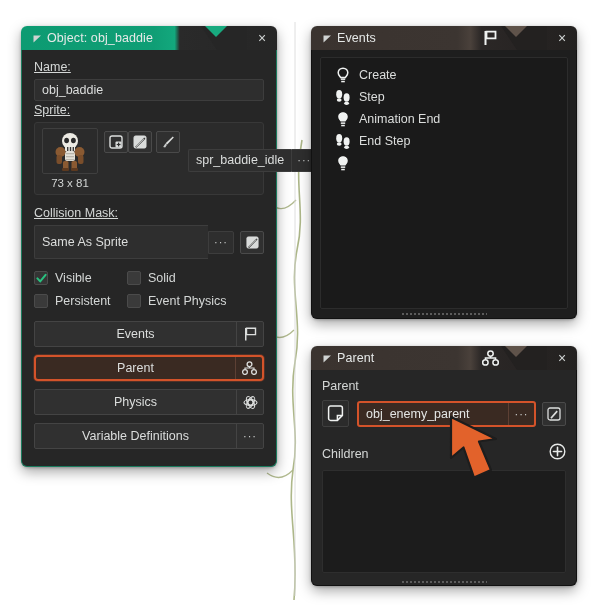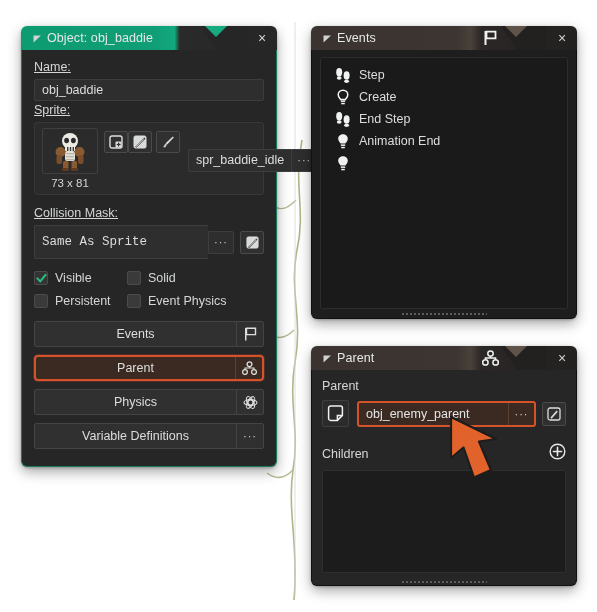--- a/index.html
+++ b/index.html
@@ -273,21 +273,20 @@
     background: #2e2e2e;
     border: 1px solid #3d3d3d;
     border-right: none;
     border-radius: 2px 0 0 2px;
     height: 23px;
     display: flex;
     align-items: center;
     padding: 16px 7px;
     font-size: 12.5px;
     color: #dcdedd;
-    font-family: Liberation Mono, monospace;
   }
   .mask-edit {
     width: 24px;
     height: 23px;
     border: 1px solid #4a4a4a;
     border-radius: 2px;
     background: #303030;
     margin-left: 6px;
     display: flex;
     align-items: center;
@@ -704,62 +703,62 @@
       </svg>
     </span>
     <span class="tb-close">×</span>
   </div>
 
   <div class="panel-body">
     <div class="ev-list">
 
       <div class="ev-item">
         <span class="ico">
+          <svg width="14" height="17" viewBox="0 0 14 17">
+            <path d="M7,1.2 C10,1.2 11.8,3.4 11.8,5.8 C11.8,8 10.2,9.2 9.4,10.4 L4.6,10.4 C3.8,9.2 2.2,8 2.2,5.8 C2.2,3.4 4,1.2 7,1.2 Z" fill="none" stroke="#f0f2f1" stroke-width="1.5"></path>
+            <rect x="4.8" y="11.4" width="4.4" height="1.5" fill="#f0f2f1"></rect>
+            <rect x="5.2" y="13.8" width="3.6" height="1.5" fill="#f0f2f1"></rect>
+          </svg>
+        </span>
+        <span class="txt">Create</span>
+      </div>
+
+      <div class="ev-item">
+        <span class="ico">
           <svg width="16" height="17" viewBox="0 0 16 17">
             <ellipse cx="4.2" cy="5.2" rx="3" ry="4.2" fill="#f0f2f1"></ellipse>
             <ellipse cx="4.2" cy="11" rx="2.4" ry="1.8" fill="#f0f2f1"></ellipse>
             <ellipse cx="11.6" cy="8.4" rx="3" ry="4.2" fill="#f0f2f1"></ellipse>
             <ellipse cx="11.6" cy="14.2" rx="2.4" ry="1.8" fill="#f0f2f1"></ellipse>
           </svg>
         </span>
         <span class="txt">Step</span>
       </div>
 
       <div class="ev-item">
         <span class="ico">
           <svg width="14" height="17" viewBox="0 0 14 17">
-            <path d="M7,1.2 C10,1.2 11.8,3.4 11.8,5.8 C11.8,8 10.2,9.2 9.4,10.4 L4.6,10.4 C3.8,9.2 2.2,8 2.2,5.8 C2.2,3.4 4,1.2 7,1.2 Z" fill="none" stroke="#f0f2f1" stroke-width="1.5"></path>
+            <path d="M7,1.2 C10,1.2 11.8,3.4 11.8,5.8 C11.8,8 10.2,9.2 9.4,10.4 L4.6,10.4 C3.8,9.2 2.2,8 2.2,5.8 C2.2,3.4 4,1.2 7,1.2 Z" fill="#f0f2f1"></path>
             <rect x="4.8" y="11.4" width="4.4" height="1.5" fill="#f0f2f1"></rect>
             <rect x="5.2" y="13.8" width="3.6" height="1.5" fill="#f0f2f1"></rect>
           </svg>
         </span>
-        <span class="txt">Create</span>
+        <span class="txt">Animation End</span>
       </div>
 
       <div class="ev-item">
         <span class="ico">
           <svg width="16" height="17" viewBox="0 0 16 17">
             <ellipse cx="4.2" cy="5.2" rx="3" ry="4.2" fill="#f0f2f1"></ellipse>
             <ellipse cx="4.2" cy="11" rx="2.4" ry="1.8" fill="#f0f2f1"></ellipse>
             <ellipse cx="11.6" cy="8.4" rx="3" ry="4.2" fill="#f0f2f1"></ellipse>
             <ellipse cx="11.6" cy="14.2" rx="2.4" ry="1.8" fill="#f0f2f1"></ellipse>
           </svg>
         </span>
         <span class="txt">End Step</span>
-      </div>
-
-      <div class="ev-item">
-        <span class="ico">
-          <svg width="14" height="17" viewBox="0 0 14 17">
-            <path d="M7,1.2 C10,1.2 11.8,3.4 11.8,5.8 C11.8,8 10.2,9.2 9.4,10.4 L4.6,10.4 C3.8,9.2 2.2,8 2.2,5.8 C2.2,3.4 4,1.2 7,1.2 Z" fill="#f0f2f1"></path>
-            <rect x="4.8" y="11.4" width="4.4" height="1.5" fill="#f0f2f1"></rect>
-            <rect x="5.2" y="13.8" width="3.6" height="1.5" fill="#f0f2f1"></rect>
-          </svg>
-        </span>
-        <span class="txt">Animation End</span>
       </div>
 
       <div class="ev-item">
         <span class="ico">
           <svg width="14" height="17" viewBox="0 0 14 17">
             <path d="M7,1.2 C10,1.2 11.8,3.4 11.8,5.8 C11.8,8 10.2,9.2 9.4,10.4 L4.6,10.4 C3.8,9.2 2.2,8 2.2,5.8 C2.2,3.4 4,1.2 7,1.2 Z" fill="#f0f2f1"></path>
             <rect x="4.8" y="11.4" width="4.4" height="1.5" fill="#f0f2f1"></rect>
             <rect x="5.2" y="13.8" width="3.6" height="1.5" fill="#f0f2f1"></rect>
           </svg>
         </span>

